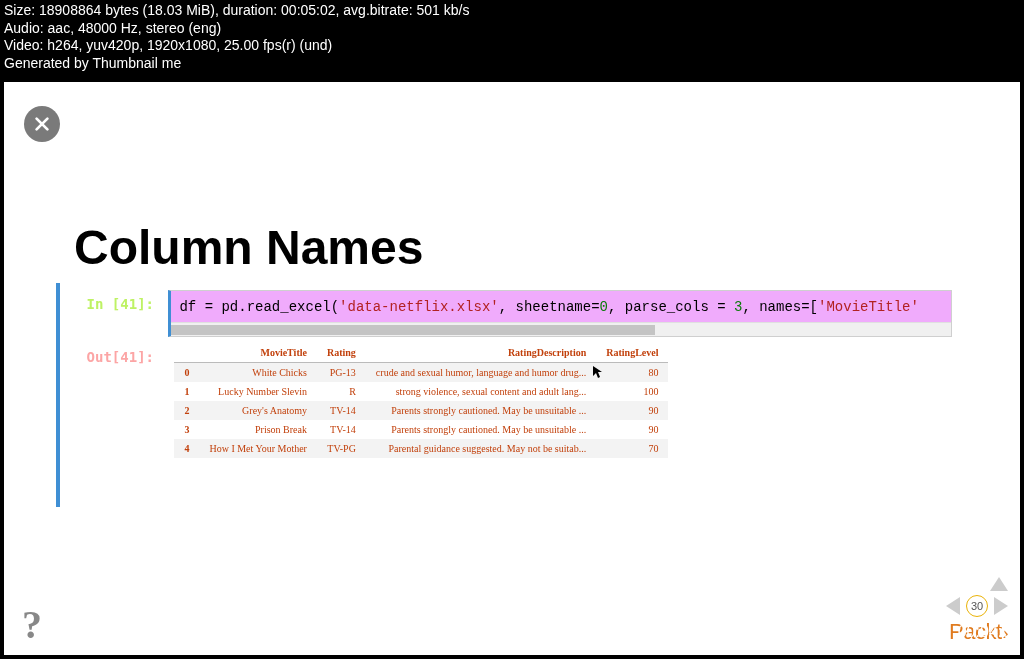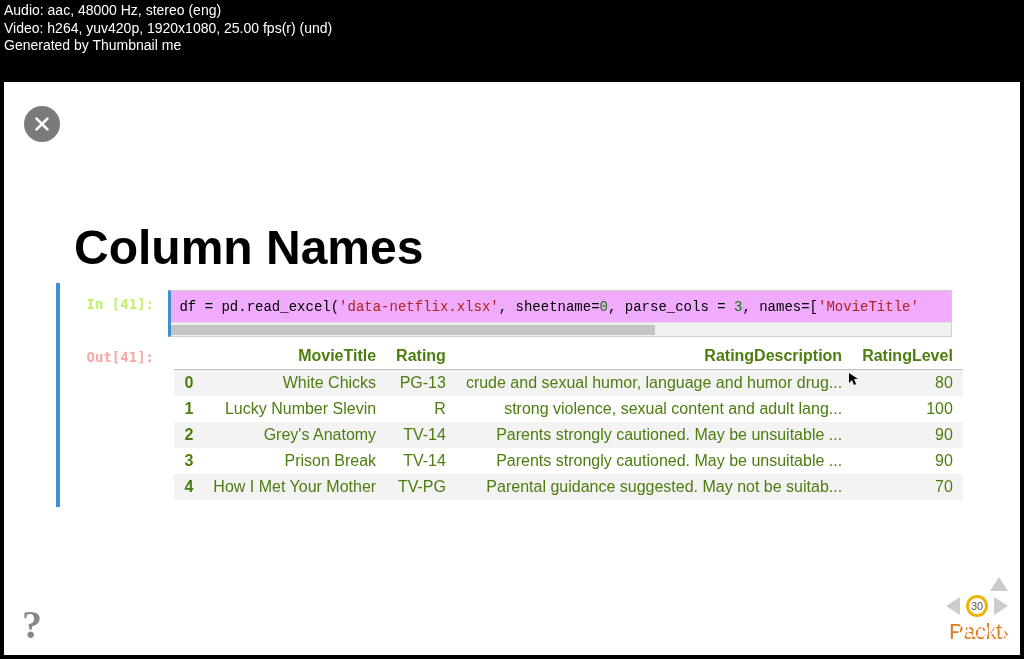--- a/index.html
+++ b/index.html
@@ -100,23 +100,23 @@
   top: 2px;
   height: 10px;
   width: 62%;
   background: #c4c4c4;
 }
 .out-row { margin-top: 6px; }
 .out-table-wrap {
   display: inline-block;
   vertical-align: top;
   width: 784px;
-  font-family: Liberation Sans, sans-serif;
-  font-size: 16px;
-  color: #4d7c0f;
+  font-family: Liberation Serif, serif;
+  font-size: 10px;
+  color: #c2410c;
 }
 table.df {
   border-collapse: collapse;
   margin-left: 6px;
 }
 table.df th, table.df td {
   padding: 4px 10px;
   text-align: right;
   white-space: nowrap;
 }
@@ -147,21 +147,21 @@
   text-align: right;
 }
 .slide-num-row { display:flex; align-items:center; justify-content:flex-end; gap:6px; margin-bottom:2px; }
 .tri { width:0; height:0; display:inline-block; }
 .tri.up { border-left:9px solid transparent; border-right:9px solid transparent; border-bottom:14px solid #ccc; margin-bottom:4px; }
 .tri.left { border-top:9px solid transparent; border-bottom:9px solid transparent; border-right:14px solid #ccc; }
 .tri.right { border-top:9px solid transparent; border-bottom:9px solid transparent; border-left:14px solid #ccc; }
 .slide-num {
   width: 22px; height: 22px;
   border-radius: 50%;
-  border: 3px solid #eab308;
+  border: 1px solid #eab308;
   font-size: 11px;
   display:flex; align-items:center; justify-content:center;
   color:#555;
 }
 .packt-logo {
   color: #e07b1f;
   font-family: "Segoe UI", Arial, sans-serif;
   font-size: 22px;
   font-weight: 400;
   letter-spacing: -0.5px;
@@ -179,20 +179,21 @@
   font-family: Arial, sans-serif;
 }
 .cell-left-bar {
   position:absolute; top:283px; left:56px; width:4px; height:224px; background:#3f8fd4;
 }
 </style>
 </head>
 <body>
 
 <div class="metadata">
+  <div>Size: 18908864 bytes (18.03 MiB), duration: 00:05:02, avg.bitrate: 501 kb/s</div>
   <div>Audio: aac, 48000 Hz, stereo (eng)</div>
   <div>Video: h264, yuv420p, 1920x1080, 25.00 fps(r) (und)</div>
   <div>Generated by Thumbnail me</div>
 </div>
 
 <div class="frame-area"></div>
 
 <div class="close-btn">
   <svg viewBox="0 0 20 20">
       <path d="M4 4 L16 16 M16 4 L4 16" stroke="#fff" stroke-width="3" stroke-linecap="round" fill="none"></path>

